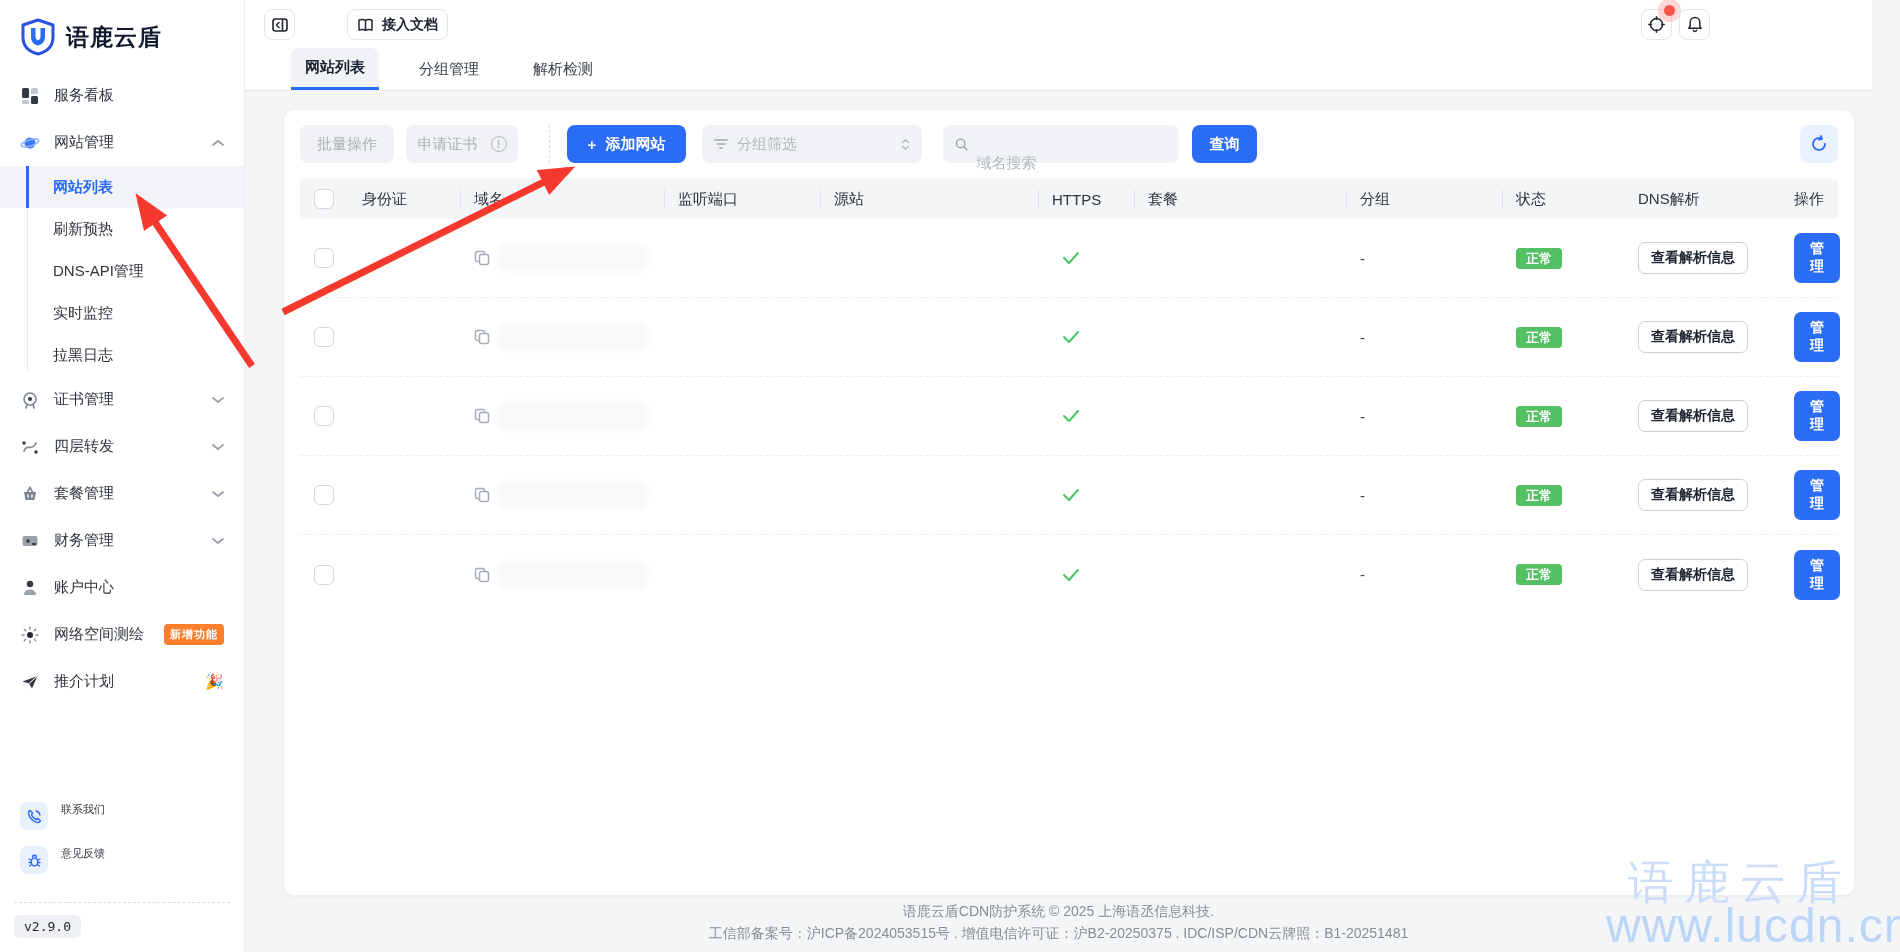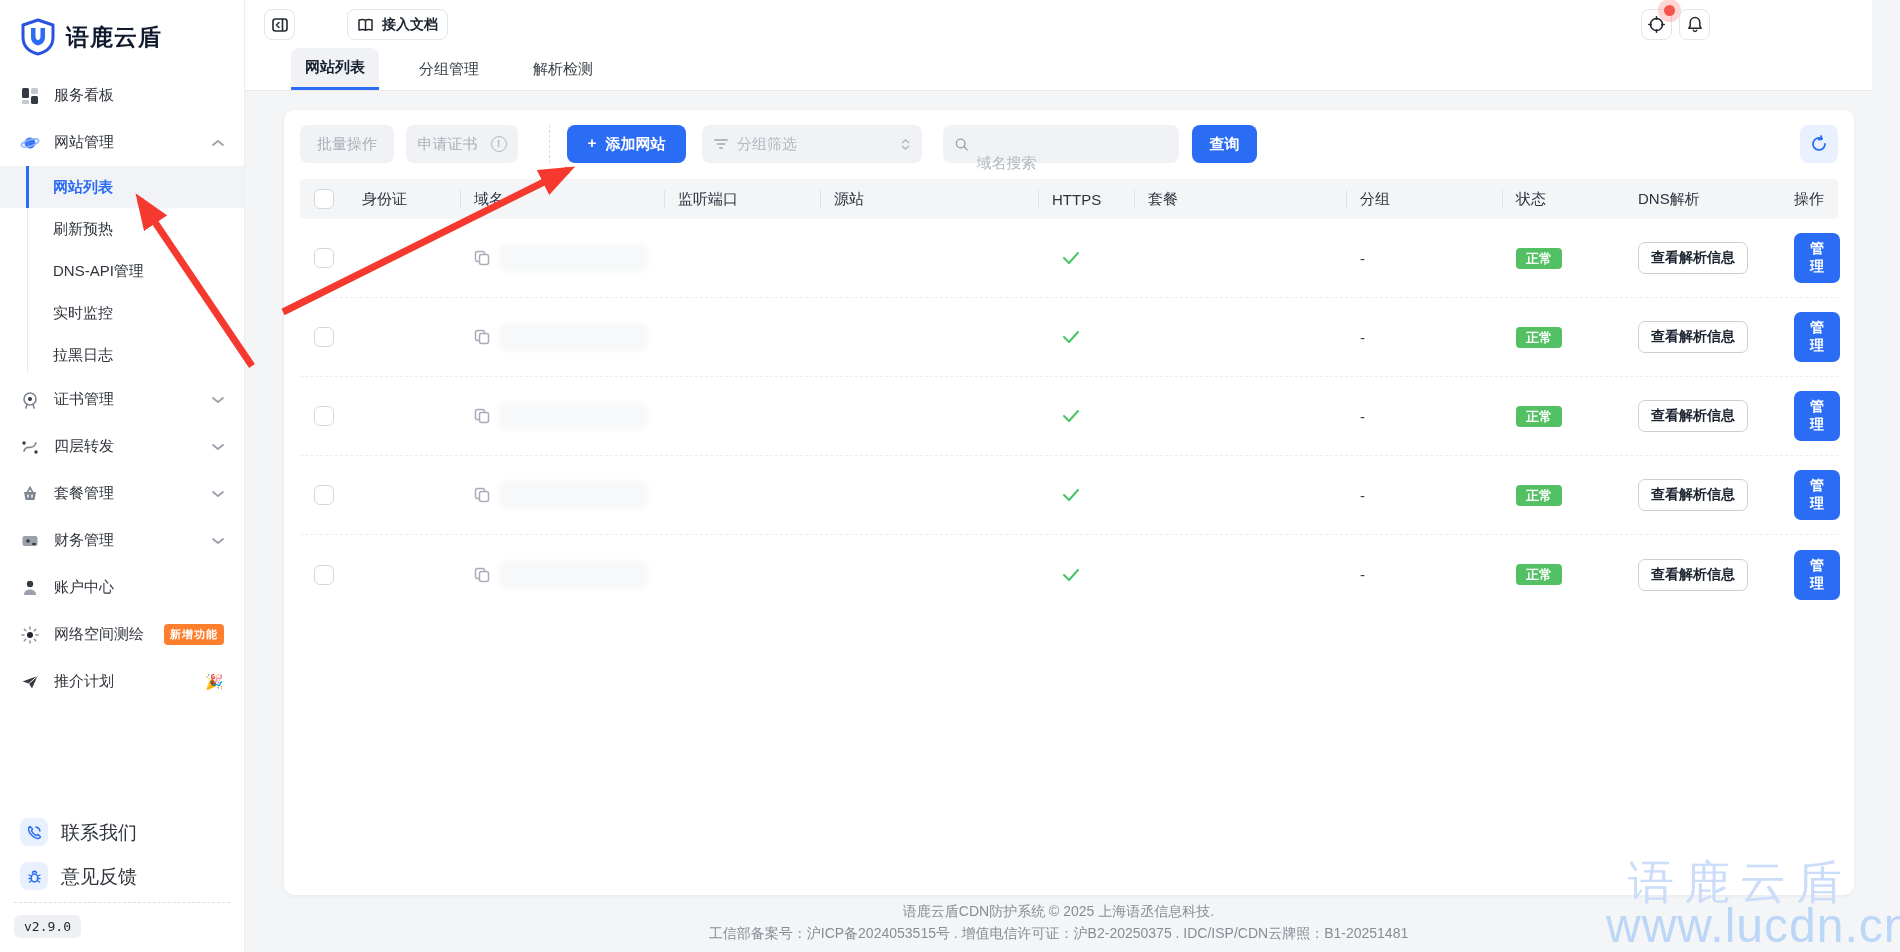--- a/index.html
+++ b/index.html
@@ -17,21 +17,21 @@
   .mi .micon { width:20px; height:20px; display:flex; align-items:center; justify-content:center; flex:0 0 20px; }
   .mi .chev { margin-left:auto; color:#9aa1aa; display:flex; }
   .sub { position:relative; }
   .sub::before { content:""; position:absolute; left:27px; top:4px; bottom:4px; width:1px; background:#e8eaee; }
   .smi { height:42px; display:flex; align-items:center; padding:0 20px 0 53px; font-size:15px; color:#30353c; cursor:pointer; position:relative; }
   .smi.active { background:#f1f3f6; color:#2a6cf4; font-weight:600; }
   .smi.active::before { content:""; position:absolute; left:26px; top:0; bottom:0; width:3px; background:#2a6cf4; z-index:1; }
   .mi-badge { margin-left:auto; background:#fd7e2c; color:#fff; font-size:11px; font-weight:700; padding:3px 6px; border-radius:4px; letter-spacing:1px; }
   .mi-emoji { margin-left:auto; font-size:15px; }
   .side-bottom { position:absolute; left:0; right:0; bottom:0; padding:0 0 14px 0; background:#fff; }
-  .cbtn { display:flex; align-items:flex-end; gap:13px; height:44px; padding:0 20px; font-size:19px; color:#30353c; cursor:pointer; }
+  .cbtn { display:flex; align-items:flex-start; gap:13px; height:44px; padding:0 20px; font-size:11px; color:#30353c; cursor:pointer; }
   .cbtn .csq { width:28px; height:28px; border-radius:8px; background:#e8f0fe; display:flex; align-items:center; justify-content:center; }
   .side-divider { border-top:1px dashed #dcdfe4; margin:12px 14px 12px 14px; }
   .version { display:inline-block; margin-left:14px; background:#eef0f3; border-radius:6px; padding:4px 10px; font-family:"DejaVu Sans Mono",monospace; font-size:13px; color:#23282f; }
 
   
   .main { position:absolute; left:245px; top:0; right:0; height:952px; }
   .topbar { position:relative; height:48px; background:#fff; }
   .sqbtn { position:absolute; top:9px; height:31px; border:1px solid #e3e6ea; border-radius:8px; background:#fff; display:flex; align-items:center; justify-content:center; cursor:pointer; }
   .collapse-btn { left:19px; width:31px; }
   .doc-btn { left:58px; padding:0 9px; gap:8px; font-size:14px; font-weight:600; color:#1c2430;margin-left:44px; }
@@ -42,21 +42,21 @@
   
   .tabstrip { height:43px; background:#fff; border-bottom:1px solid #e7e9ec; padding-left:46px; display:flex; align-items:stretch; gap:26px; }
   .tab { display:flex; align-items:center; padding:0 14px; font-size:15px; color:#3a414b; cursor:pointer; position:relative; }
   .tab.active { background:#f1f2f5; border-radius:8px 8px 0 0; color:#16202e; font-weight:600; border-bottom:3px solid #2a6cf4; }
 
   
   .content { position:relative; height:861px; background:#f4f5f7; }
   .card { position:absolute; left:39px; top:19px; width:1570px; height:785px; background:#fff; border-radius:10px; box-shadow:0 1px 4px rgba(20,30,50,.06); }
 
   .toolbar { position:absolute; left:16px; right:16px; top:15px; height:38px; }
-  .tbtn { position:absolute; top:0; height:38px; display:flex; align-items:center; justify-content:center; border-radius:8px; font-size:15px; cursor:pointer;font-family:Liberation Mono, monospace; }
+  .tbtn { position:absolute; top:0; height:38px; display:flex; align-items:center; justify-content:center; border-radius:8px; font-size:15px; cursor:pointer; }
   .gray { background:#f1f2f5; color:#abb0b8; }
   .batch { left:0; width:94px; }
   .cert { left:106px; width:112px; gap:13px; }
   .info-circle { width:16px; height:16px; border:1.4px solid #b4b9c0; border-radius:50%; font-size:11px; font-weight:700; color:#b4b9c0; display:flex; align-items:center; justify-content:center; }
   .tb-divider { position:absolute; left:249px; top:0; height:38px; border-left:1px dashed #d9dce1; }
   .primary { background:#2a6cf4; color:#fff; font-weight:700; }
   .add { left:267px; width:119px; gap:9px; }
   .select { left:402px; width:220px; justify-content:center; padding:0 12px; gap:9px; color:#b3b8c0; }
   .select .carets { margin-left:auto; display:flex; flex-direction:column; gap:1px; }
   .searchbox { position:absolute; left:643px; top:0; width:236px; height:38px; background:#f1f2f5; border-radius:8px; display:flex; align-items:center; padding:0 12px; gap:8px; }

